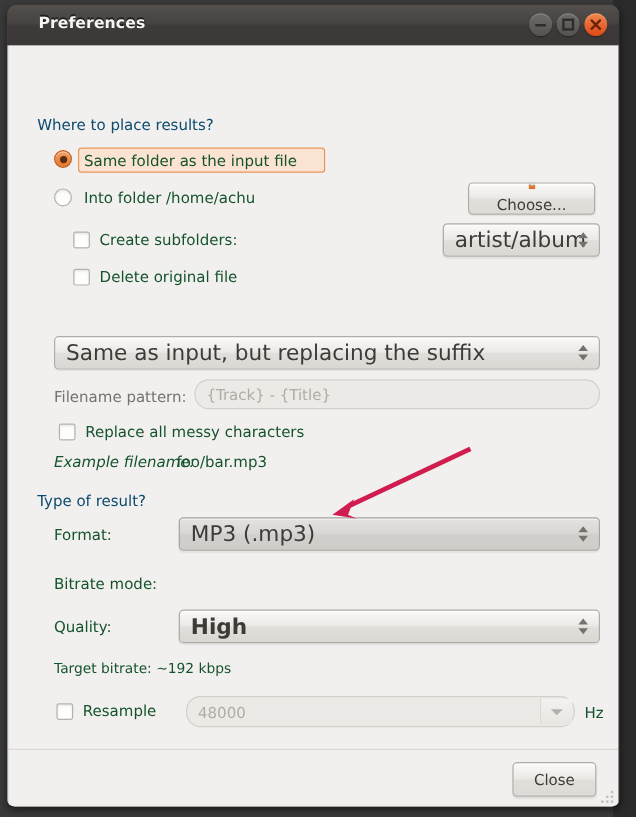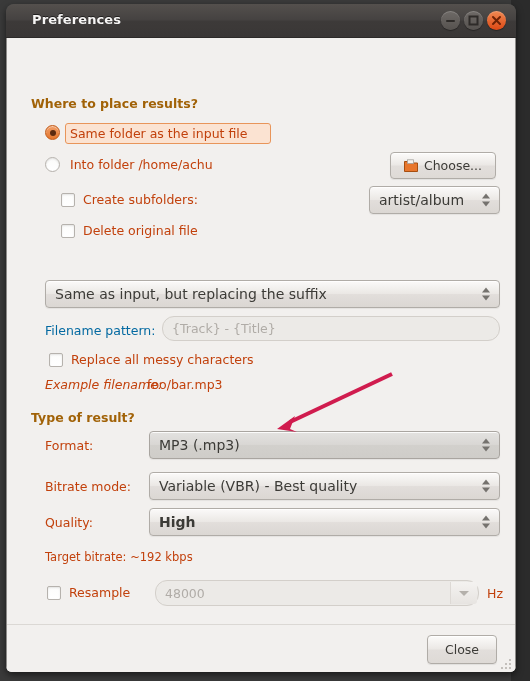--- a/index.html
+++ b/index.html
@@ -91,30 +91,30 @@
     width: 508px;
     height: 48px;
     background: #f2f0ee;
     border-top: 1px solid #dbd8d4;
   }
 
   
   .section-head {
     position: absolute;
     font-size: 12.5px;
-    font-weight: bold;
-    color: #a16207;
+    font-weight: normal;
+    color: #0c4a6e;
   }
   .lbl {
     position: absolute;
     font-size: 12.5px;
-    color: #c2410c;
+    color: #14532d;
     white-space: nowrap;
   }
-  .lbl.dim { color: #0369a1; }
+  .lbl.dim { color: #737373; }
   .lbl.small { font-size: 11.5px; }
   .lbl.ital { font-style: italic; }
 
   
   .radio {
     position: absolute;
     width: 15px; height: 15px;
     border-radius: 50%;
     box-sizing: border-box;
   }
@@ -163,31 +163,32 @@
     border-radius: 4px;
     background: linear-gradient(to bottom, #fcfbfa 0%, #ebe8e5 48%, #e2dedb 52%, #dedad6 100%);
     box-shadow: inset 0 1px 0 rgba(255,255,255,0.85), 0 1px 1px rgba(0,0,0,0.07);
     font-size: 12.5px;
     color: #3c3b37;
     display: flex;
     align-items: center;
     justify-content: center;
     gap: 5px;
     cursor: default;
+    flex-direction: column;
   }
 
   
   .combo {
     position: absolute;
     box-sizing: border-box;
     border: 1px solid #b0aca7;
     border-radius: 4px;
     background: linear-gradient(to bottom, #fbfaf9 0%, #ebe8e5 48%, #e2dedb 52%, #dbd7d3 100%);
     box-shadow: inset 0 1px 0 rgba(255,255,255,0.85), 0 1px 1px rgba(0,0,0,0.06);
-    font-size: 14px;
+    font-size: 18px;
     color: #3c3b37;
     display: flex;
     align-items: center;
     cursor: default;
   }
   .combo.prelight {
     background: linear-gradient(to bottom, #e3e2e0 0%, #d9d7d4 48%, #d2d0cc 52%, #cfcdc9 100%);
     border-color: #a9a5a0;
   }
   .combo .ctext { padding-left: 9px; }
@@ -331,27 +332,20 @@
     <div class="lbl" style="left:38px; top:400px;">Format:</div>
     <div class="combo prelight" style="left:142px; top:393px; width:351px; height:28px;">
       <span class="ctext">MP3 (.mp3)</span>
       <span class="updown">
         <span class="arrow-up"></span>
               <span class="arrow-dn"></span>
       </span>
     </div>
 
     <div class="lbl" style="left:38px; top:441px;">Bitrate mode:</div>
-    <div class="combo" style="left:142px; top:434px; width:351px; height:28px;">
-      <span class="ctext">Variable (VBR) - Best quality</span>
-      <span class="updown">
-        <span class="arrow-up"></span>
-              <span class="arrow-dn"></span>
-      </span>
-    </div>
 
     <div class="lbl" style="left:38px; top:477px;">Quality:</div>
     <div class="combo" style="left:142px; top:470px; width:351px; height:28px;font-weight:bold;">
       <span class="ctext">High</span>
       <span class="updown">
         <span class="arrow-up"></span>
               <span class="arrow-dn"></span>
       </span>
     </div>
 

